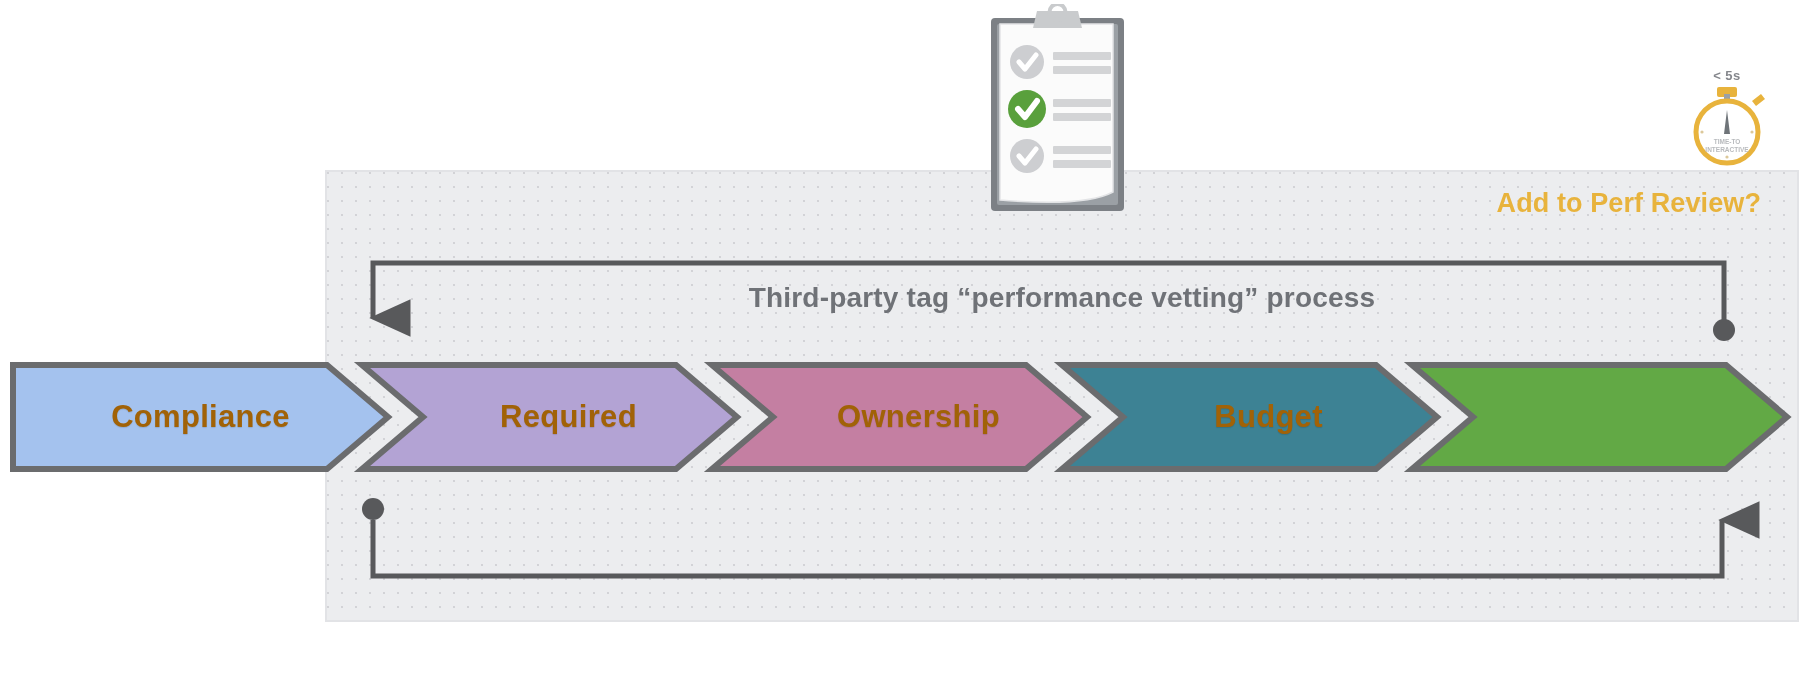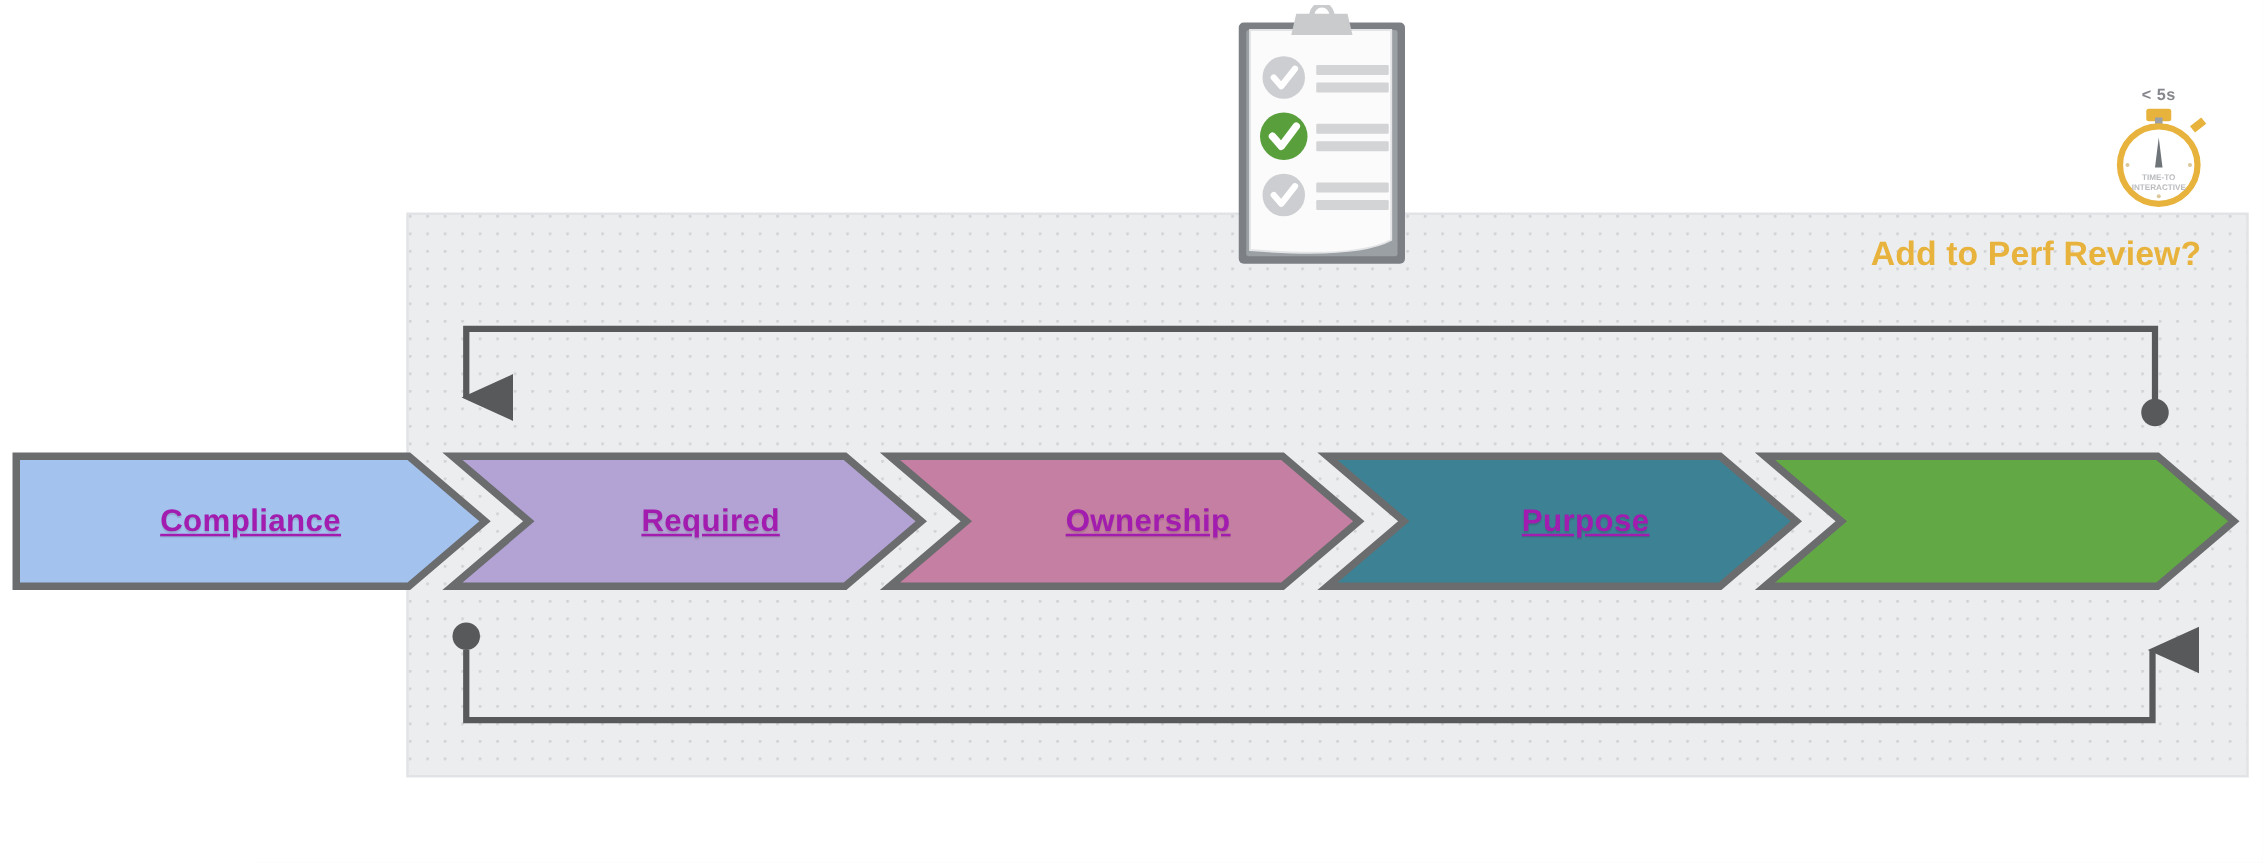--- a/index.html
+++ b/index.html
@@ -86,27 +86,26 @@
     width: 1810px;
     height: 122px;
   }
   .step-label {
     position: absolute;
     top: 0;
     height: 122px;
     display: flex;
     align-items: center;
     justify-content: center;
-    color: #a21caf;
-    font-size: 25px;
+    color: #a16207;
+    font-size: 31px;
     font-weight: bold;
     letter-spacing: 0.3px;
     text-shadow: 0 1px 1px rgba(0,0,0,0.12);
     white-space: nowrap;
-    text-decoration: underline;
   }
 
   
   .clipboard {
     position: absolute;
     left: 985px;
     top: 4px;
     width: 145px;
     height: 215px;
   }
@@ -134,20 +133,21 @@
 </style>
 </head>
 <body>
 
 <div id="stage">
 
   <div class="panel" style="background-color: rgb(236, 237, 239);">
 
     <div class="perf-budget-label" style="color: rgb(232, 179, 60);">Add to Perf Review?</div>
 
+    <div class="process-title" style="color: rgb(111, 114, 119);">Third-party tag “performance vetting” process</div>
   </div>
 
   <svg class="connectors" viewBox="0 0 1810 690">
     <defs>
       <marker id="arrow-down" viewBox="0 0 12 12" refX="6" refY="10" markerWidth="9" markerHeight="9" orient="auto">
         <path d="M1 0 L11 0 L6 11 Z" fill="#58595b"></path>
       </marker>
       <marker id="arrow-up" viewBox="0 0 12 12" refX="6" refY="2" markerWidth="9" markerHeight="9" orient="auto">
         <path d="M6 1 L11 12 L1 12 Z" fill="#58595b"></path>
       </marker>
@@ -174,21 +174,21 @@
       <path id="shape-2" d="M712 9 L1026 9 L1087 61 L1026 113 L712 113 L773 61 Z" fill="#c47fa2" stroke="#6b6c6e" stroke-width="6" stroke-linejoin="miter"></path>
 
       <path id="shape-3" d="M1062 9 L1376 9 L1437 61 L1376 113 L1062 113 L1123 61 Z" fill="#3d8294" stroke="#6b6c6e" stroke-width="6" stroke-linejoin="miter"></path>
 
       <path id="shape-4" d="M1412 9 L1726 9 L1787 61 L1726 113 L1412 113 L1473 61 Z" fill="#62a945" stroke="#6b6c6e" stroke-width="6" stroke-linejoin="miter"></path>
     </svg>
 
     <div class="step-label" style="left:13px;  width:375px;">Compliance</div>
     <div class="step-label" style="left:400px; width:337px;">Required</div>
     <div class="step-label" style="left:750px; width:337px;">Ownership</div>
-    <div class="step-label" style="left:1100px;width:337px;">Purpose</div>
+    <div class="step-label" style="left:1100px;width:337px;">Budget</div>
   </div>
 
   <svg class="clipboard" viewBox="0 0 145 215">
 
     <rect x="6" y="14" width="133" height="193" rx="4" fill="#7c8085"></rect>
     <rect x="12" y="20" width="121" height="181" rx="2" fill="#9ba0a5"></rect>
 
     <path d="M15 20 L128 20 L128 188 Q100 203 15 196 Z" fill="#fbfbfb"></path>
     <path d="M15 20 L128 20 L128 188 Q100 203 15 196 Z" fill="none" stroke="#e3e4e6" stroke-width="1.5"></path>
 

